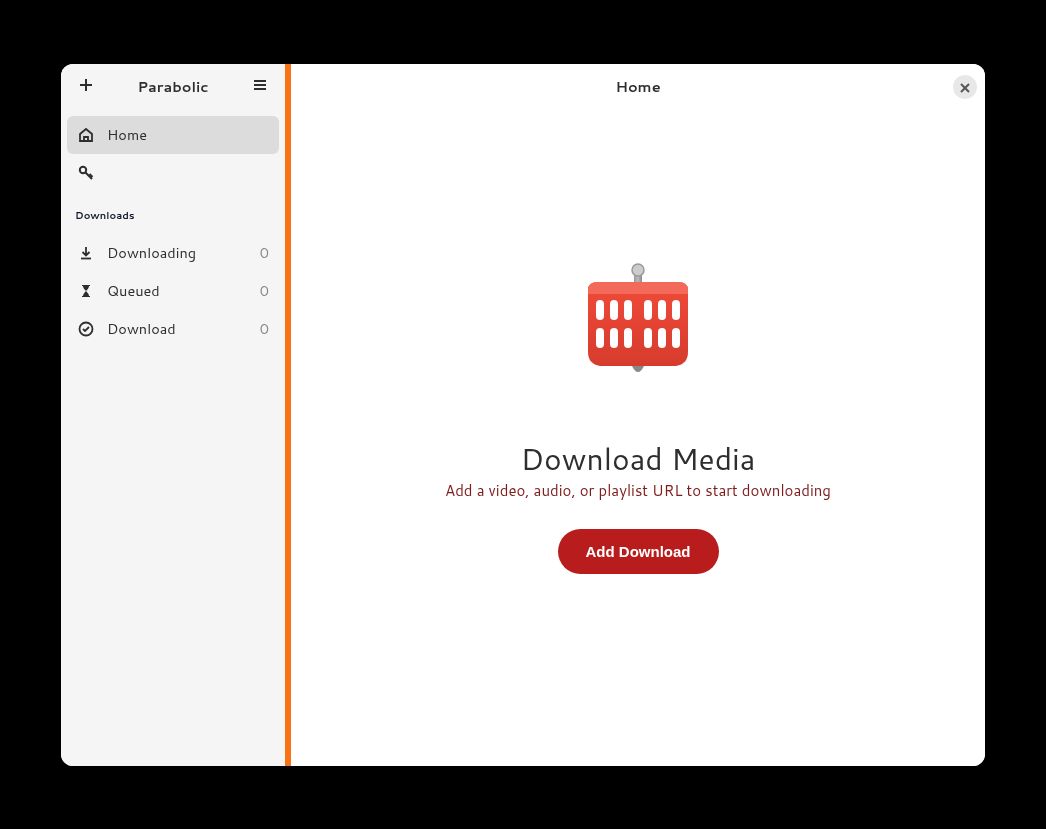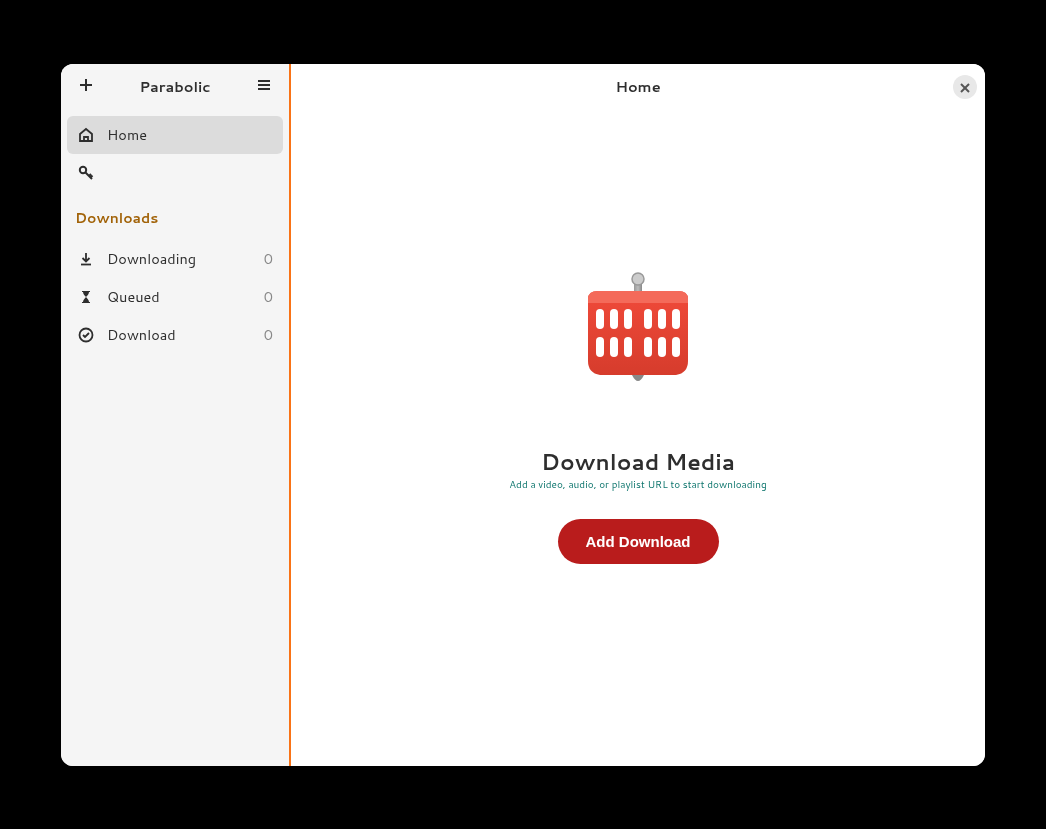--- a/index.html
+++ b/index.html
@@ -21,21 +21,21 @@
       height: 702px;
       background: #ffffff;
       border-radius: 12px;
       display: flex;
       overflow: hidden;
       box-shadow: 0 2px 8px rgba(0,0,0,0.1);
     }
     .sidebar {
       width: 230px;
       background: #f5f5f5;
-      border-right: 2px solid #f97316;
+      border-right: 6px solid #f97316;
       display: flex;
       flex-direction: column;
     }
     .sidebar-header {
       height: 46px;
       display: flex;
       align-items: center;
       padding: 0 8px;
     }
     .icon-button {
@@ -82,23 +82,23 @@
     .nav-item-label {
       font-size: 14.5px;
       flex: 1;
     }
     .nav-item-count {
       font-size: 14.5px;
       color: #888;
     }
     .section-header {
       font-weight: 700;
-      font-size: 14px;
+      font-size: 10px;
       padding: 10px 14px 6px;
-      color: #a16207;
+      color: #0f172a;
     }
     .main {
       flex: 1;
       display: flex;
       flex-direction: column;
       background: #fff;
     }
     .main-header {
       height: 46px;
       display: flex;
@@ -130,27 +130,27 @@
       display: flex;
       flex-direction: column;
       align-items: center;
       justify-content: center;
       padding-bottom: 40px;
     }
     .app-icon {
       margin-bottom: 40px;
     }
     .content-title {
-      font-size: 22px;
-      font-weight: 700;
+      font-size: 30px;
+      font-weight: 400;
       color: #2e2e2e;
     }
     .content-subtitle {
-      font-size: 10px;
-      color: #0f766e;
+      font-size: 15px;
+      color: #7f1d1d;
       margin-bottom: 28px;
     }
     .add-button {
       background: #b91c1c;
       color: #fff;
       border: none;
       padding: 14px 28px;
       border-radius: 24px;
       font-size: 15px;
       font-weight: 700;

